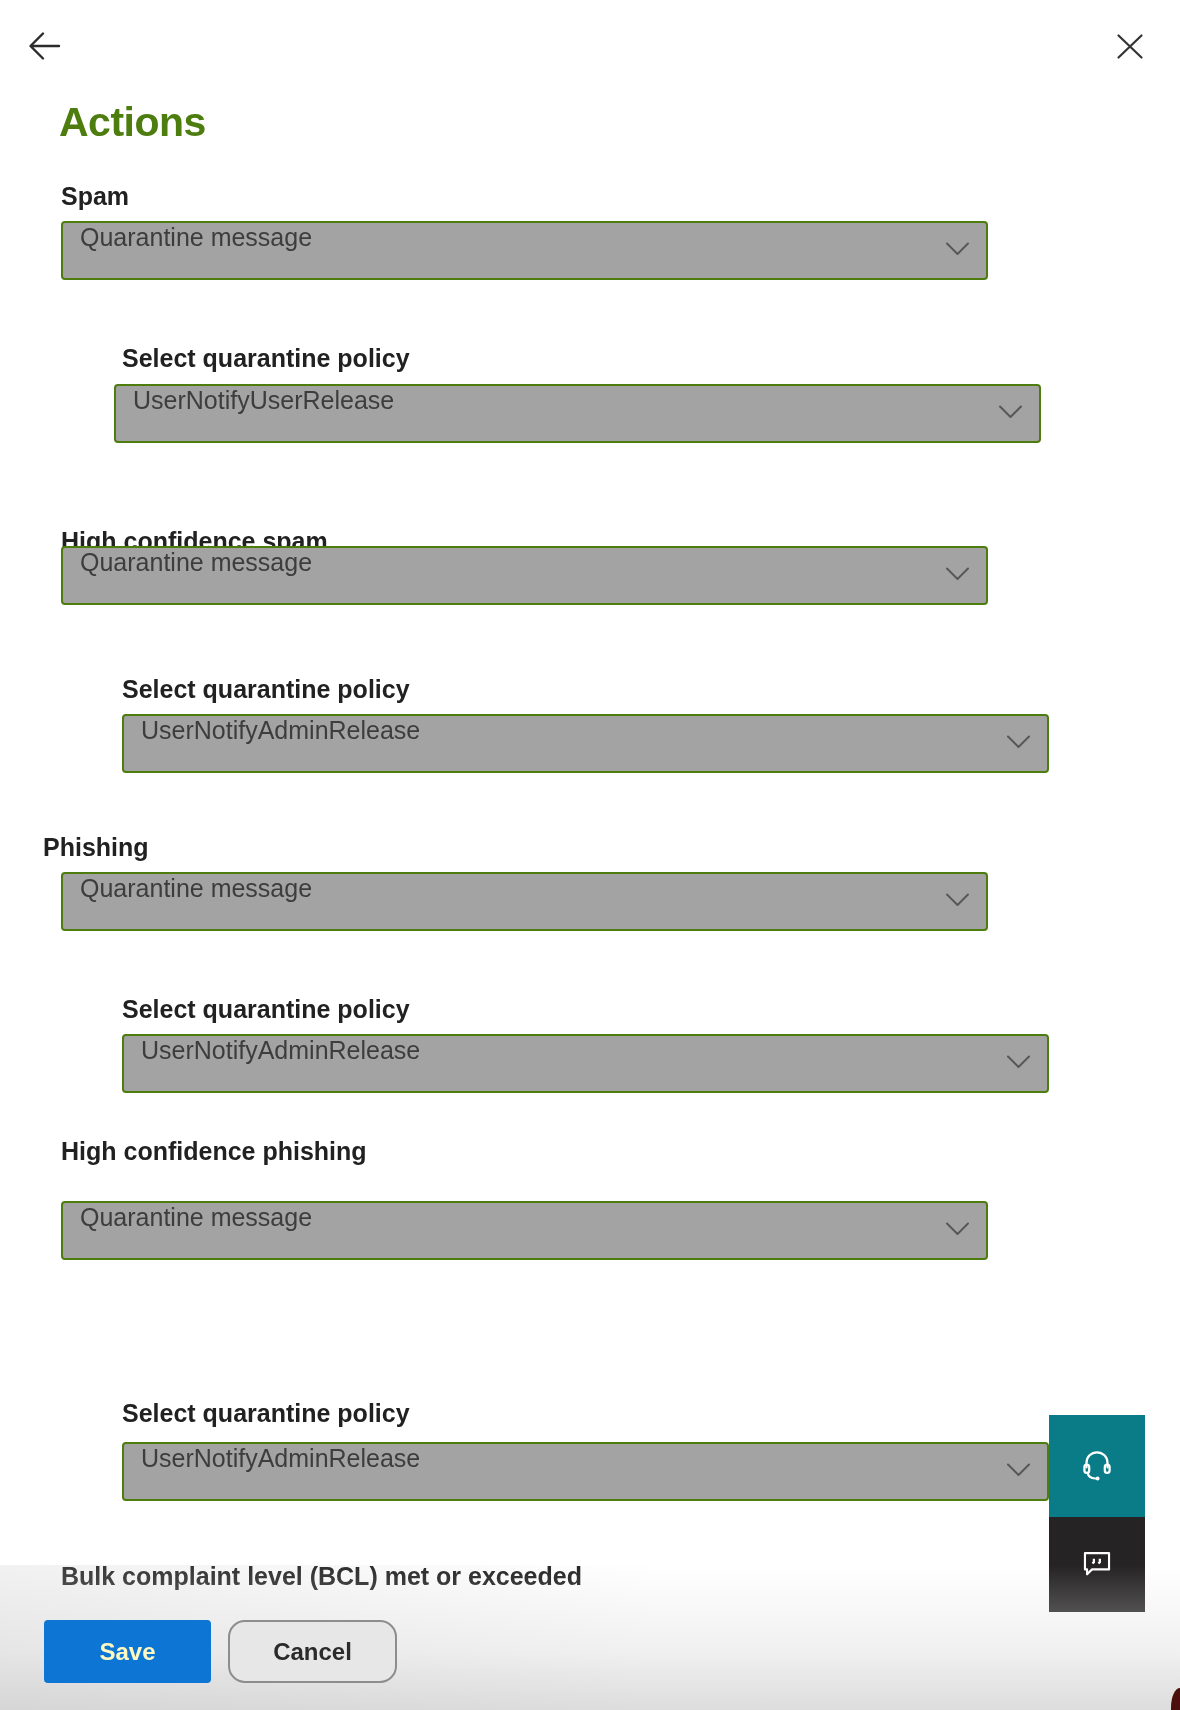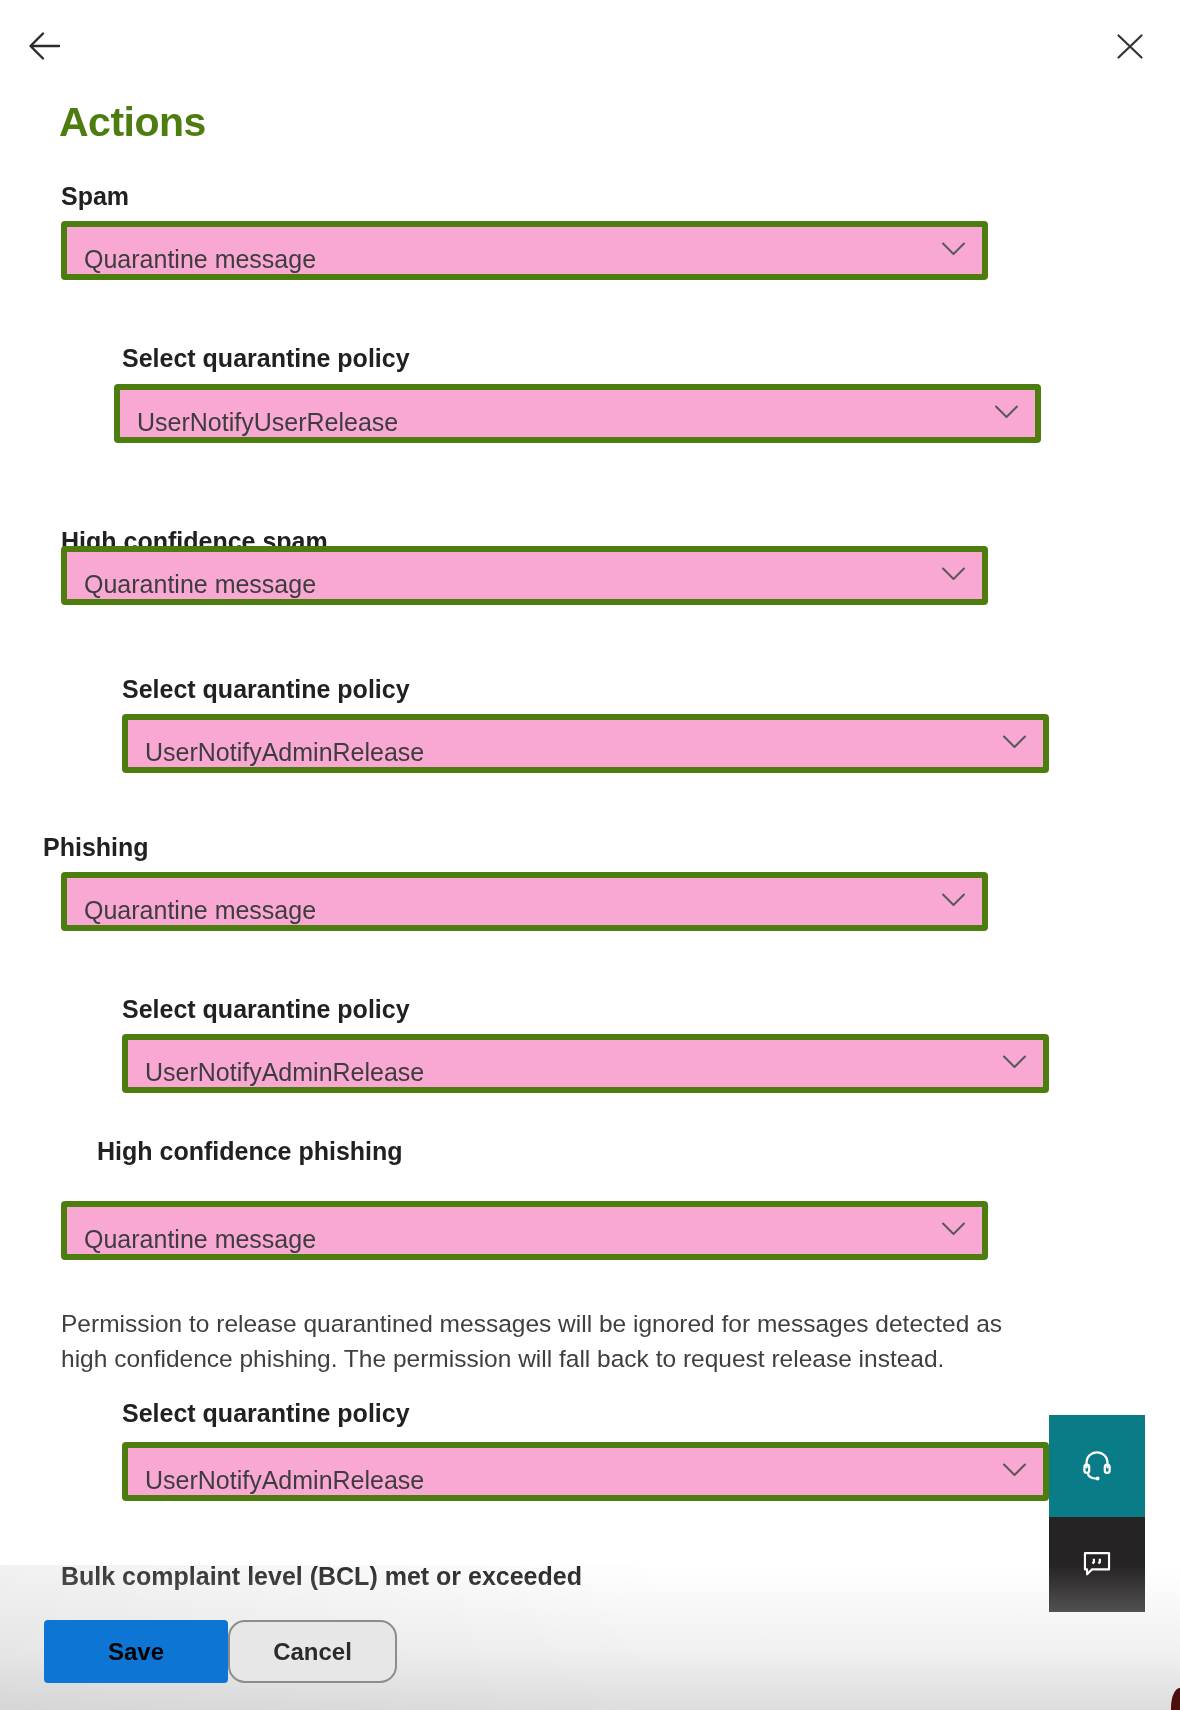--- a/index.html
+++ b/index.html
@@ -40,25 +40,25 @@
     font-size: 25px;
     font-weight: 600;
     color: #212121;
     line-height: 30px;
     white-space: nowrap;
   }
   .dd {
     position: absolute;
     width: 927px;
     height: 59px;
-    background: #f9a8d4;
-    border: 6px solid #4d7c0f;
+    background: #a3a3a3;
+    border: 2px solid #4d7c0f;
     border-radius: 4px;
     display: flex;
-    align-items: flex-end;
+    align-items: flex-start;
     padding: 0 54px 0 17px;
     cursor: pointer;
   }
   .dd-value {
     font-size: 25px;
     color: #3d3d3d;
     white-space: nowrap;
     overflow: hidden;
   }
   .chev {
@@ -94,23 +94,23 @@
     top: 1620px;
     height: 63px;
     font-family: "Liberation Sans", "DejaVu Sans", sans-serif;
     font-size: 24px;
     font-weight: 600;
     border-radius: 4px;
     cursor: pointer;
     z-index: 6;
   }
   #save-btn {
-    left: 44px; width: 184px;
+    left: 44px; width: 167px;
     border: none;
-    color: #000000;
+    color: #fef9c3;
   }
   #cancel-btn {
     left: 228px; width: 169px;
     border: 2px solid #8f8d8b;
     color: #2b2b2b;
   }
   #bottom-fade {
     position: absolute;
     left: 0; top: 1565px;
     width: 1180px; height: 145px;
@@ -201,31 +201,30 @@
   <div class="sec-label" style="left:122px; top:994px;">Select quarantine policy</div>
   <div class="dd" style="left:122px; top:1034px;">
     <span class="dd-value">UserNotifyAdminRelease</span>
     <span class="chev">
       <svg width="25" height="14" viewBox="0 0 25 14" fill="none">
           <path d="M2 1.5 L12.5 12 L23 1.5" stroke="#575757" stroke-width="2" stroke-linecap="round" stroke-linejoin="round"></path>
         </svg>
     </span>
   </div>
 
-  <div class="sec-label" style="left:61px; top:1136px;margin-left:36px;">High confidence phishing</div>
+  <div class="sec-label" style="left:61px; top:1136px;">High confidence phishing</div>
   <div class="dd" style="left:61px; top:1201px;">
     <span class="dd-value">Quarantine message</span>
     <span class="chev">
       <svg width="25" height="14" viewBox="0 0 25 14" fill="none">
           <path d="M2 1.5 L12.5 12 L23 1.5" stroke="#575757" stroke-width="2" stroke-linecap="round" stroke-linejoin="round"></path>
         </svg>
     </span>
   </div>
 
-  <p class="note">Permission to release quarantined messages will be ignored for messages detected as high confidence phishing. The permission will fall back to request release instead.</p>
 
   <div class="sec-label" style="left:122px; top:1398px;">Select quarantine policy</div>
   <div class="dd" style="left:122px; top:1442px;">
     <span class="dd-value">UserNotifyAdminRelease</span>
     <span class="chev">
       <svg width="25" height="14" viewBox="0 0 25 14" fill="none">
           <path d="M2 1.5 L12.5 12 L23 1.5" stroke="#575757" stroke-width="2" stroke-linecap="round" stroke-linejoin="round"></path>
         </svg>
     </span>
   </div>

